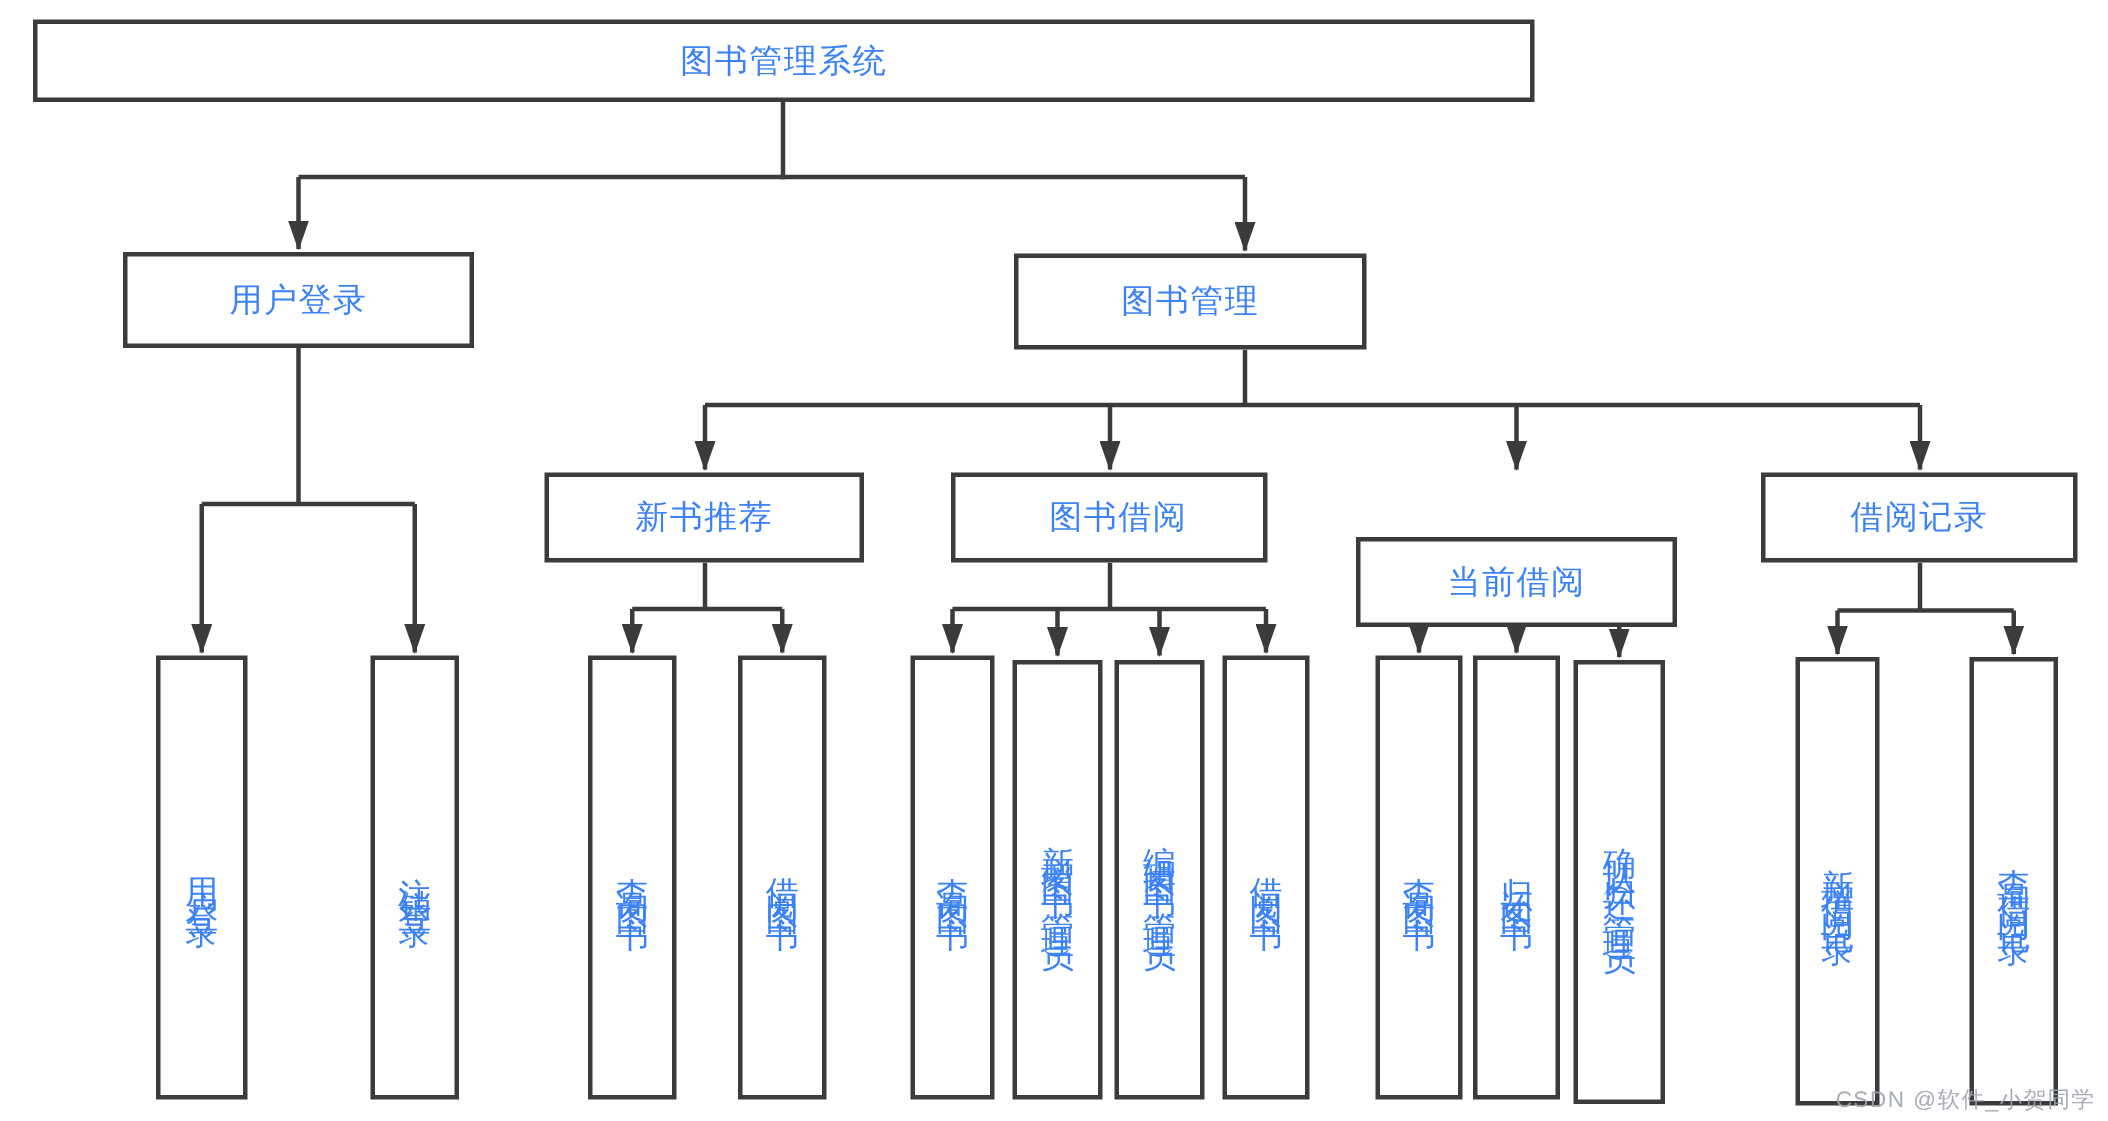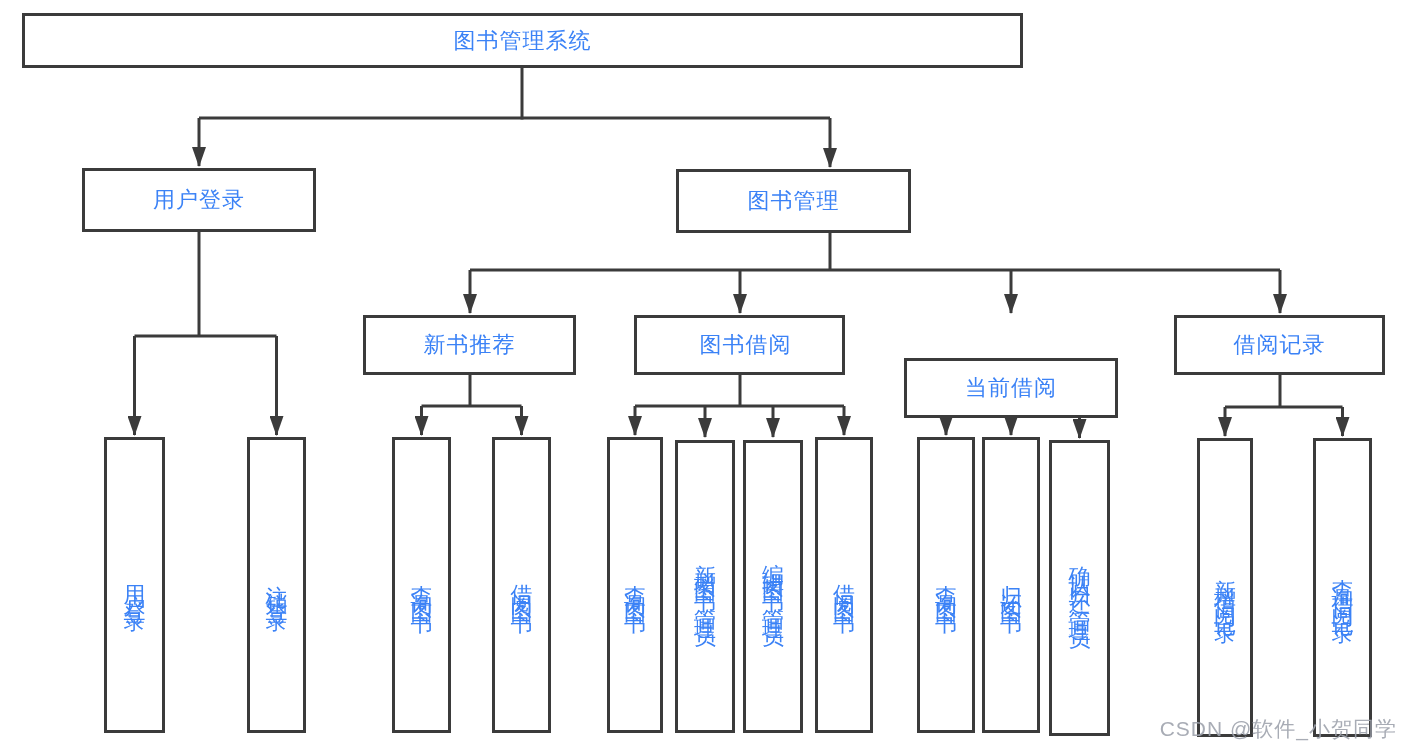--- a/index.html
+++ b/index.html
@@ -37,21 +37,21 @@
     left: 0; top: 0;
     width: 1405px; height: 747px;
     z-index: 1;
     pointer-events: none;
   }
   .connectors line { stroke: #3b3b3b; stroke-width: 3; }
   .watermark {
     position: absolute;
     right: 8px;
     bottom: 4px;
-    font-size: 21px;
+    font-size: 15px;
     color: rgba(158, 163, 173, 0.9);
     letter-spacing: 1px;
     z-index: 3;
     white-space: nowrap;
   }
 </style>
 </head>
 <body>
 
 <div class="canvas">

